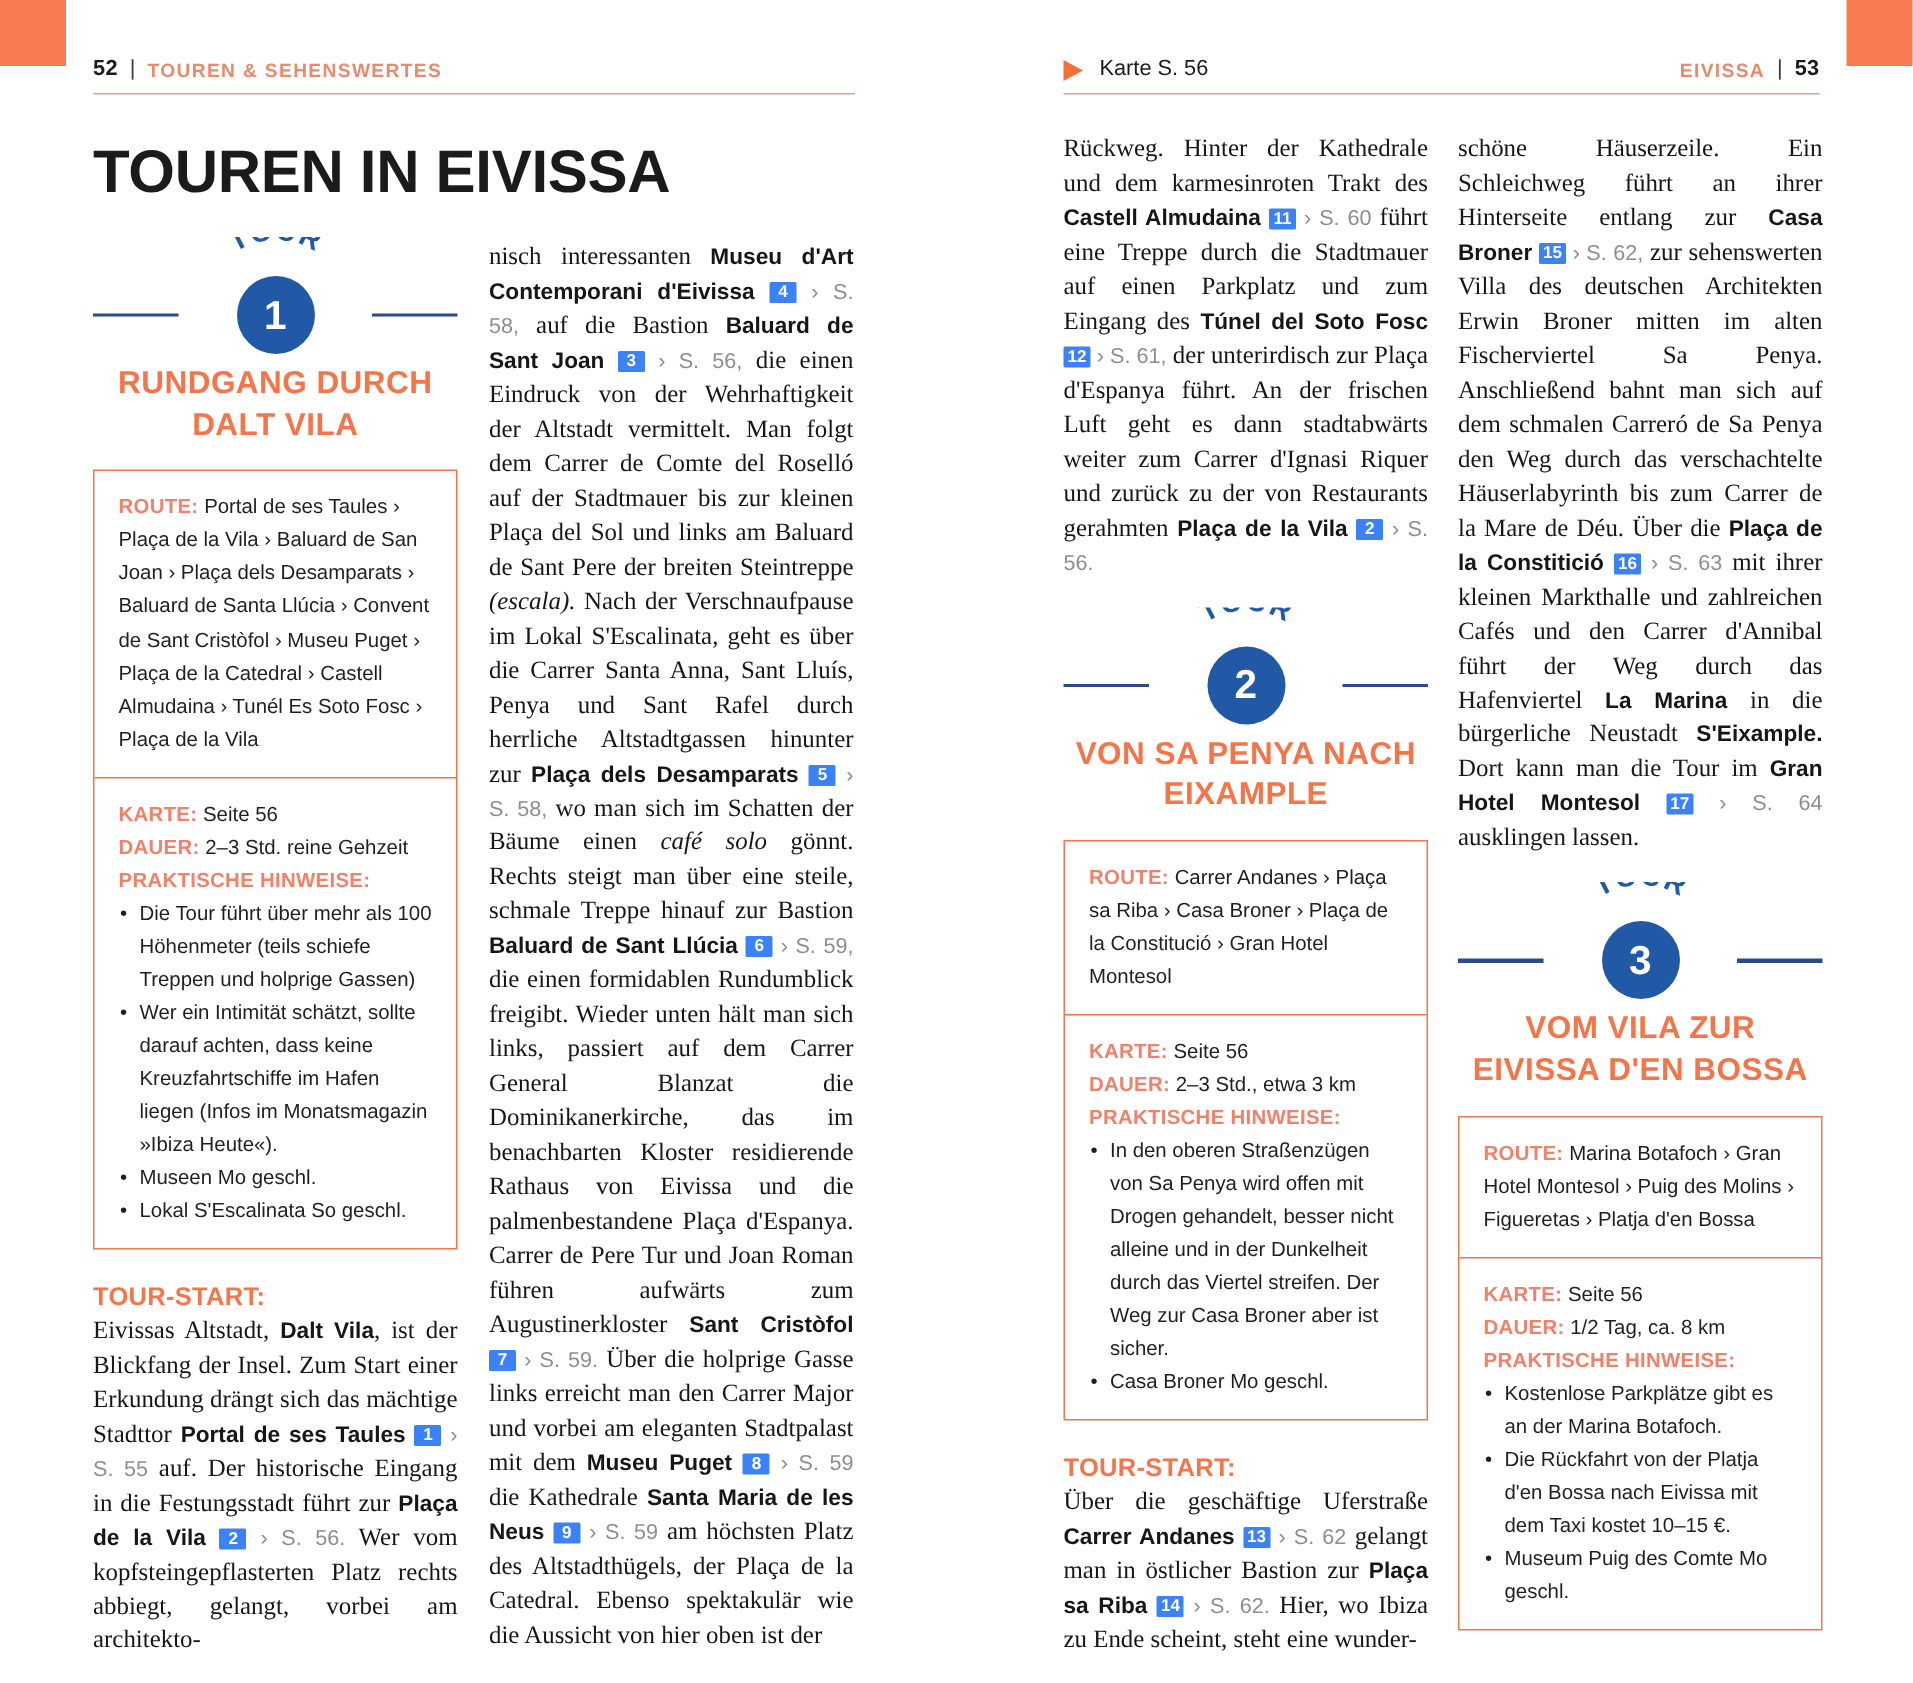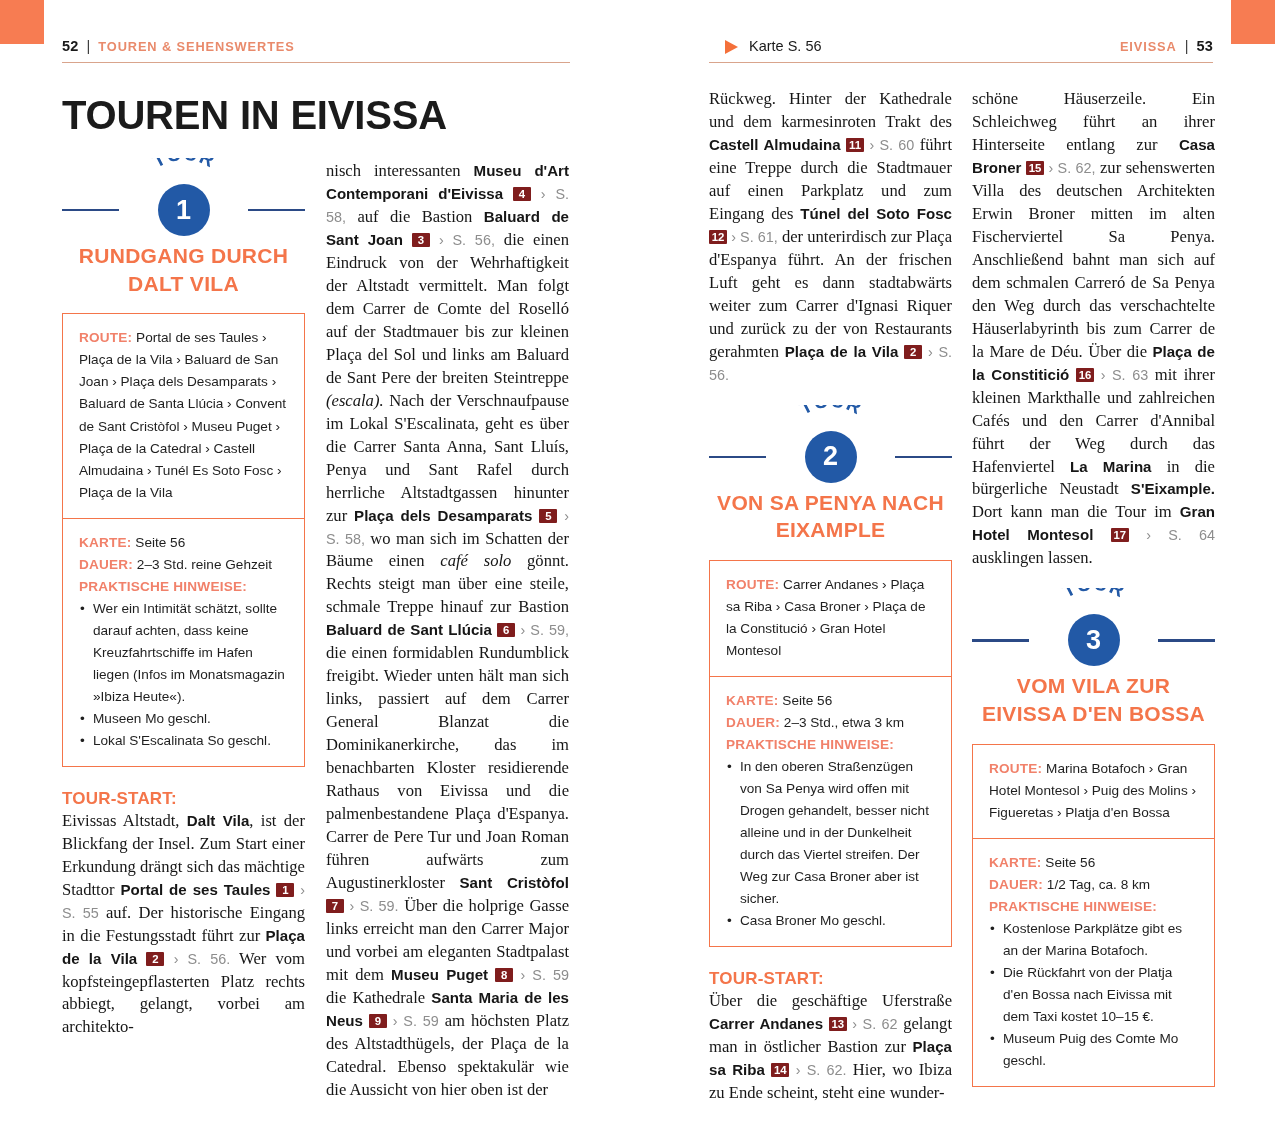--- a/index.html
+++ b/index.html
@@ -20,21 +20,21 @@
   .pghead .inner{display:flex;align-items:center;white-space:nowrap;}
   .folio{font-size:14.5px;font-weight:bold;color:#1a1a1a;letter-spacing:.2px;}
   .pipe{font-size:14.5px;color:#3a3a3a;margin:0 8px;font-weight:400;}
   .runhead{font-size:12.8px;font-weight:bold;color:#e98a6b;letter-spacing:.9px;}
   .karte{font-size:14.5px;color:#1a1a1a;font-weight:500;}
   .flagicon{display:inline-block;width:0;height:0;border-top:7px solid transparent;
     border-bottom:7px solid transparent;border-left:13px solid #f4703a;margin-right:11px;
     position:relative;top:1px;}
   .head-left{left:62px;width:508px;}
   .head-right{left:709px;width:504px;}
-  .head-right .inner{justify-content:flex-start;margin-left:16px;}
+  .head-right .inner{justify-content:flex-start;}
   .head-right .rightgrp{margin-left:auto;display:flex;align-items:center;text-align:right;}
 
   
   .bigtitle{
     position:absolute;left:62px;top:95px;width:520px;
     font-size:40px;font-weight:bold;color:#1b1b1b;letter-spacing:-.2px;
     line-height:1;
   }
 
   
@@ -73,21 +73,21 @@
     padding-left:14px;position:relative;}
   ul.hints li:before{content:"\2022";position:absolute;left:1px;top:0;color:#1f1f1f;}
 
   
   .bodytext{font-family:"Liberation Serif",serif;font-size:16.6px;line-height:1.385;
     color:#161616;text-align:justify;hyphens:none;}
   .bodytext p{margin:0;}
   .sans{font-family:"Liberation Sans",sans-serif;font-weight:bold;font-size:15.1px;}
   .it{font-style:italic;}
   .pg{font-family:"Liberation Sans",sans-serif;color:#8d8d8d;font-size:14.4px;}
-  .marker{display:inline-block;background:#7f1d1d;color:#fff;
+  .marker{display:inline-block;background:#3b82f6;color:#fff;
     font-family:"Liberation Sans",sans-serif;font-weight:bold;font-size:11.4px;
     line-height:14px;min-width:14px;text-align:center;padding:0 2px;
     border-radius:1px;position:relative;top:-1px;}
 
   .startlbl{color:#f4754a;font-weight:bold;font-size:17px;letter-spacing:.2px;
     font-family:"Liberation Sans",sans-serif;margin-top:22px;margin-bottom:1px;}
   .spacer{height:18px;}
 </style>
 </head>
 <body>
@@ -142,20 +142,21 @@
 
     <div class="infobox">
       <div class="ibsec">
         <div class="ibtext"><span class="lbl">ROUTE:</span><span> Portal de ses Taules › Plaça de la Vila › Baluard de San Joan › Plaça dels Desamparats › Baluard de Santa Llúcia › Convent de Sant Cristòfol › Museu Puget › Plaça de la Catedral › Castell Almudaina › Tunél Es Soto Fosc › Plaça de la Vila</span></div>
       </div>
       <div class="ibsec">
         <div class="ibtext"><span class="lbl">KARTE:</span><span> Seite 56</span></div>
         <div class="ibtext"><span class="lbl">DAUER:</span><span> 2–3 Std. reine Gehzeit</span></div>
         <span class="lblblock">PRAKTISCHE HINWEISE:</span>
         <ul class="hints">
+          <li>Die Tour führt über mehr als 100 Höhenmeter (teils schiefe Treppen und holprige Gassen)</li>
           <li>Wer ein Intimität schätzt, sollte darauf achten, dass keine Kreuzfahrtschiffe im Hafen liegen (Infos im Monatsmagazin »Ibiza Heute«).</li>
           <li>Museen Mo geschl.</li>
           <li>Lokal S'Escalinata So geschl.</li>
         </ul>
       </div>
     </div>
 
     <div class="startlbl">TOUR-START:</div>
     <div class="bodytext">
         <p><span>Eivissas Altstadt, </span><span class="sans">Dalt Vila</span><span>, ist der Blickfang der Insel. Zum Start einer Erkundung drängt sich das mächtige Stadttor </span><span class="sans">Portal de ses Taules</span> <span class="marker">1</span> <span class="pg">› S. 55</span><span> auf. Der historische Eingang in die Festungsstadt führt zur </span><span class="sans">Plaça de la Vila</span> <span class="marker">2</span> <span class="pg">› S. 56.</span><span> Wer vom kopfsteingepflasterten Platz rechts abbiegt, gelangt, vorbei am architekto-</span></p>

